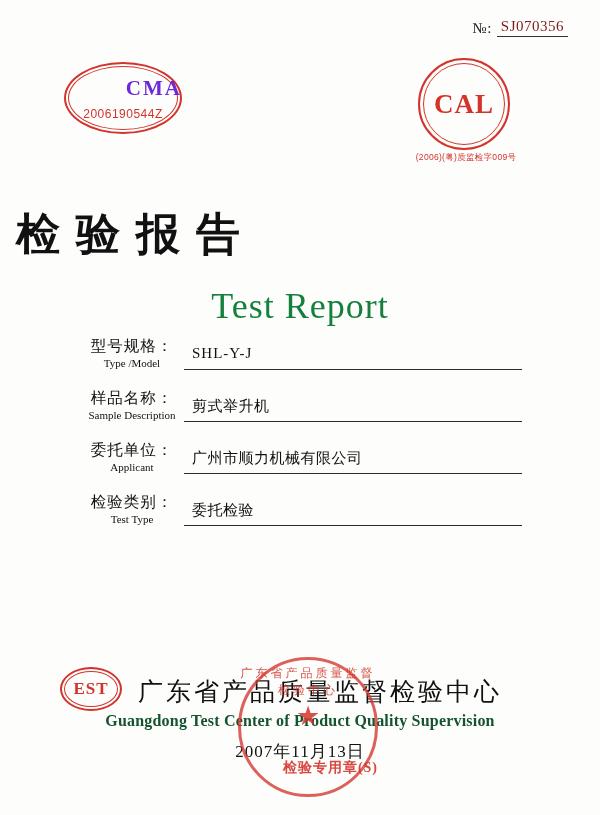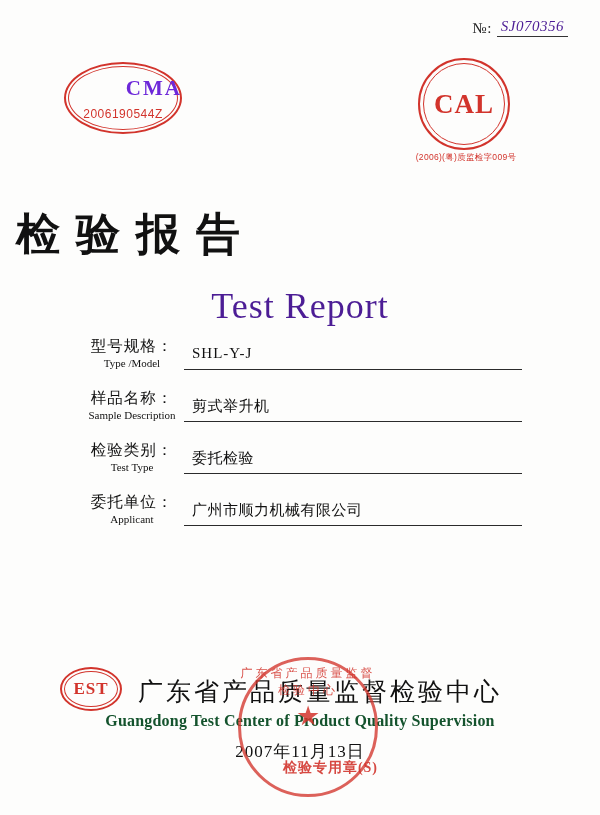--- a/index.html
+++ b/index.html
@@ -31,25 +31,24 @@
     gap: 5px;
     font-family: "Liberation Serif", serif;
   }
   .serial-label {
     font-size: 15px;
     color: #222;
     letter-spacing: 0.5px;
   }
   .serial-value {
     font-size: 15px;
-    color: #4c1d95;
+    color: #7f1d1d;
     border-bottom: 1px solid #333;
     padding: 0 4px 1px 4px;
     letter-spacing: 0.5px;
-    font-style: italic;
   }
 
   
   .cma-stamp {
     position: absolute;
     left: 64px;
     top: 62px;
     width: 118px;
     height: 72px;
   }
@@ -143,21 +142,21 @@
     color: #111;
     font-family: "Liberation Serif", serif;
   }
   .title-en {
     position: absolute;
     top: 285px;
     left: 0;
     right: 0;
     text-align: center;
     font-size: 36px;
-    color: #4c1d95;
+    color: #15803d;
     font-family: "Liberation Serif", serif;
     letter-spacing: 1px;
   }
 
   
   .fields {
     position: absolute;
     top: 336px;
     left: 78px;
     width: 444px;
@@ -358,33 +357,33 @@
       <div class="field-labels">
         <div class="label-cn">样品名称：</div>
         <div class="label-en">Sample Description</div>
       </div>
       <div class="field-value">剪式举升机</div>
       <div class="field-line"></div>
     </div>
 
     <div class="field-row">
       <div class="field-labels">
+        <div class="label-cn">委托单位：</div>
+        <div class="label-en">Applicant</div>
+      </div>
+      <div class="field-value">广州市顺力机械有限公司</div>
+      <div class="field-line"></div>
+    </div>
+
+    <div class="field-row">
+      <div class="field-labels">
         <div class="label-cn">检验类别：</div>
         <div class="label-en">Test Type</div>
       </div>
       <div class="field-value">委托检验</div>
-      <div class="field-line"></div>
-    </div>
-
-    <div class="field-row">
-      <div class="field-labels">
-        <div class="label-cn">委托单位：</div>
-        <div class="label-en">Applicant</div>
-      </div>
-      <div class="field-value">广州市顺力机械有限公司</div>
       <div class="field-line"></div>
     </div>
 
   </div>
 
   <div class="footer">
     <div class="est-badge">
       <div class="est-ellipse"></div>
       <div class="est-ellipse inner"></div>
       <div class="est-label">EST</div>

